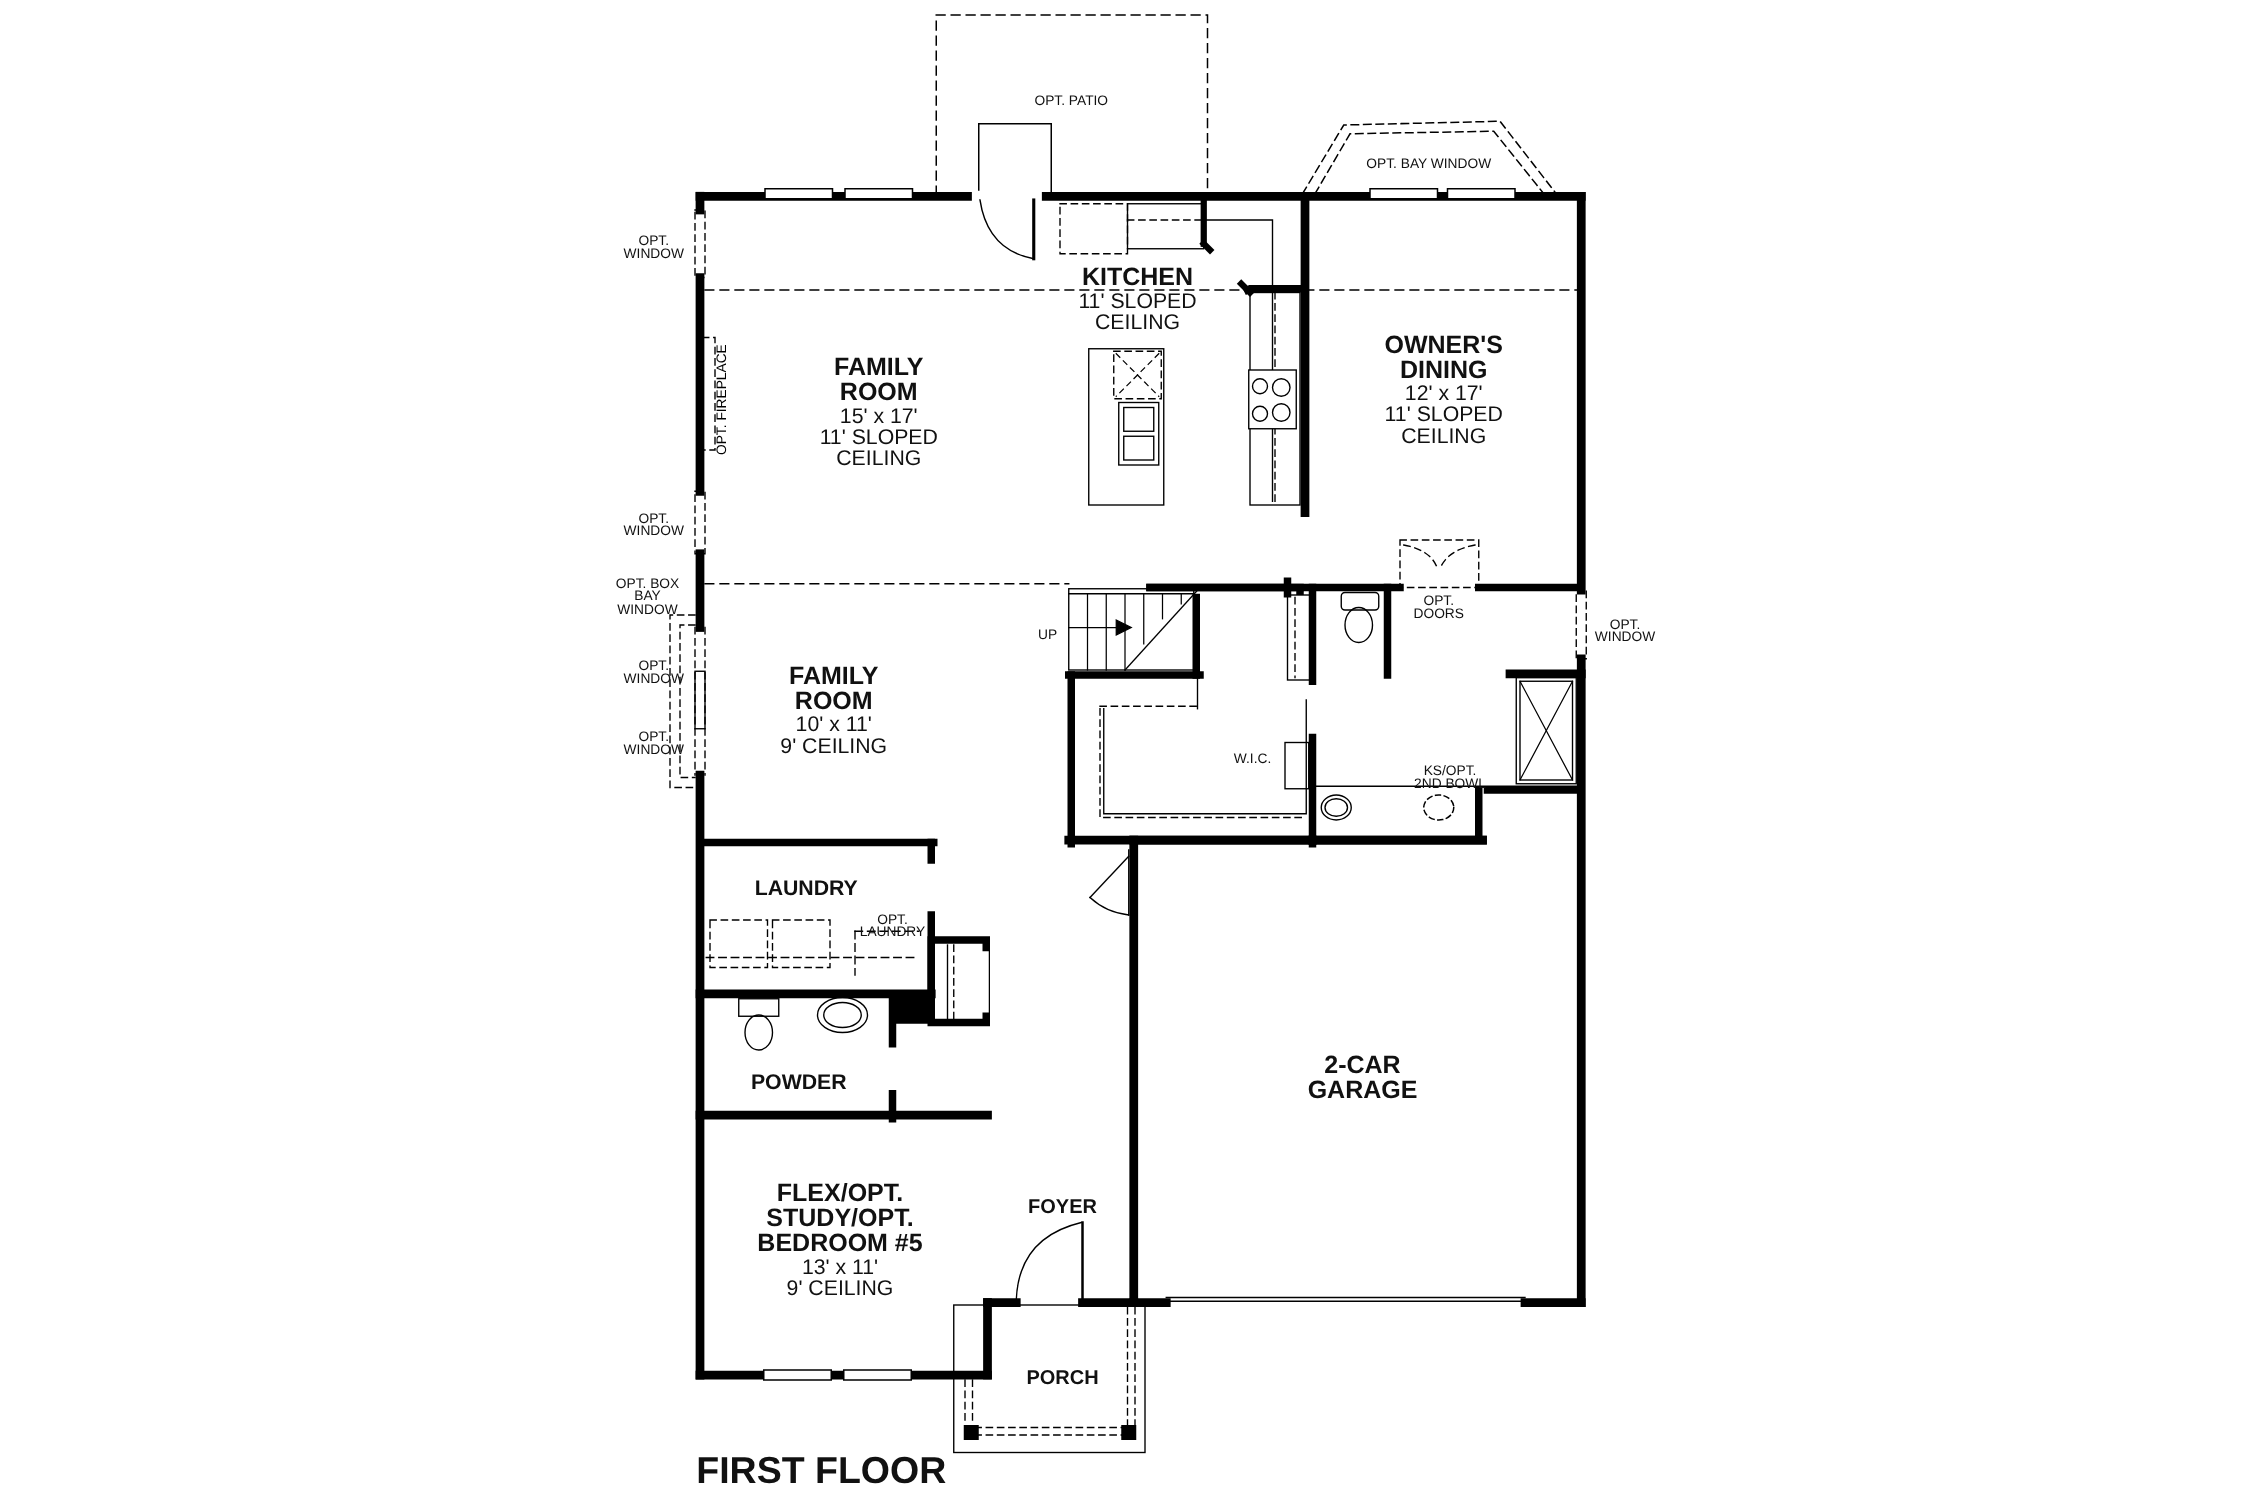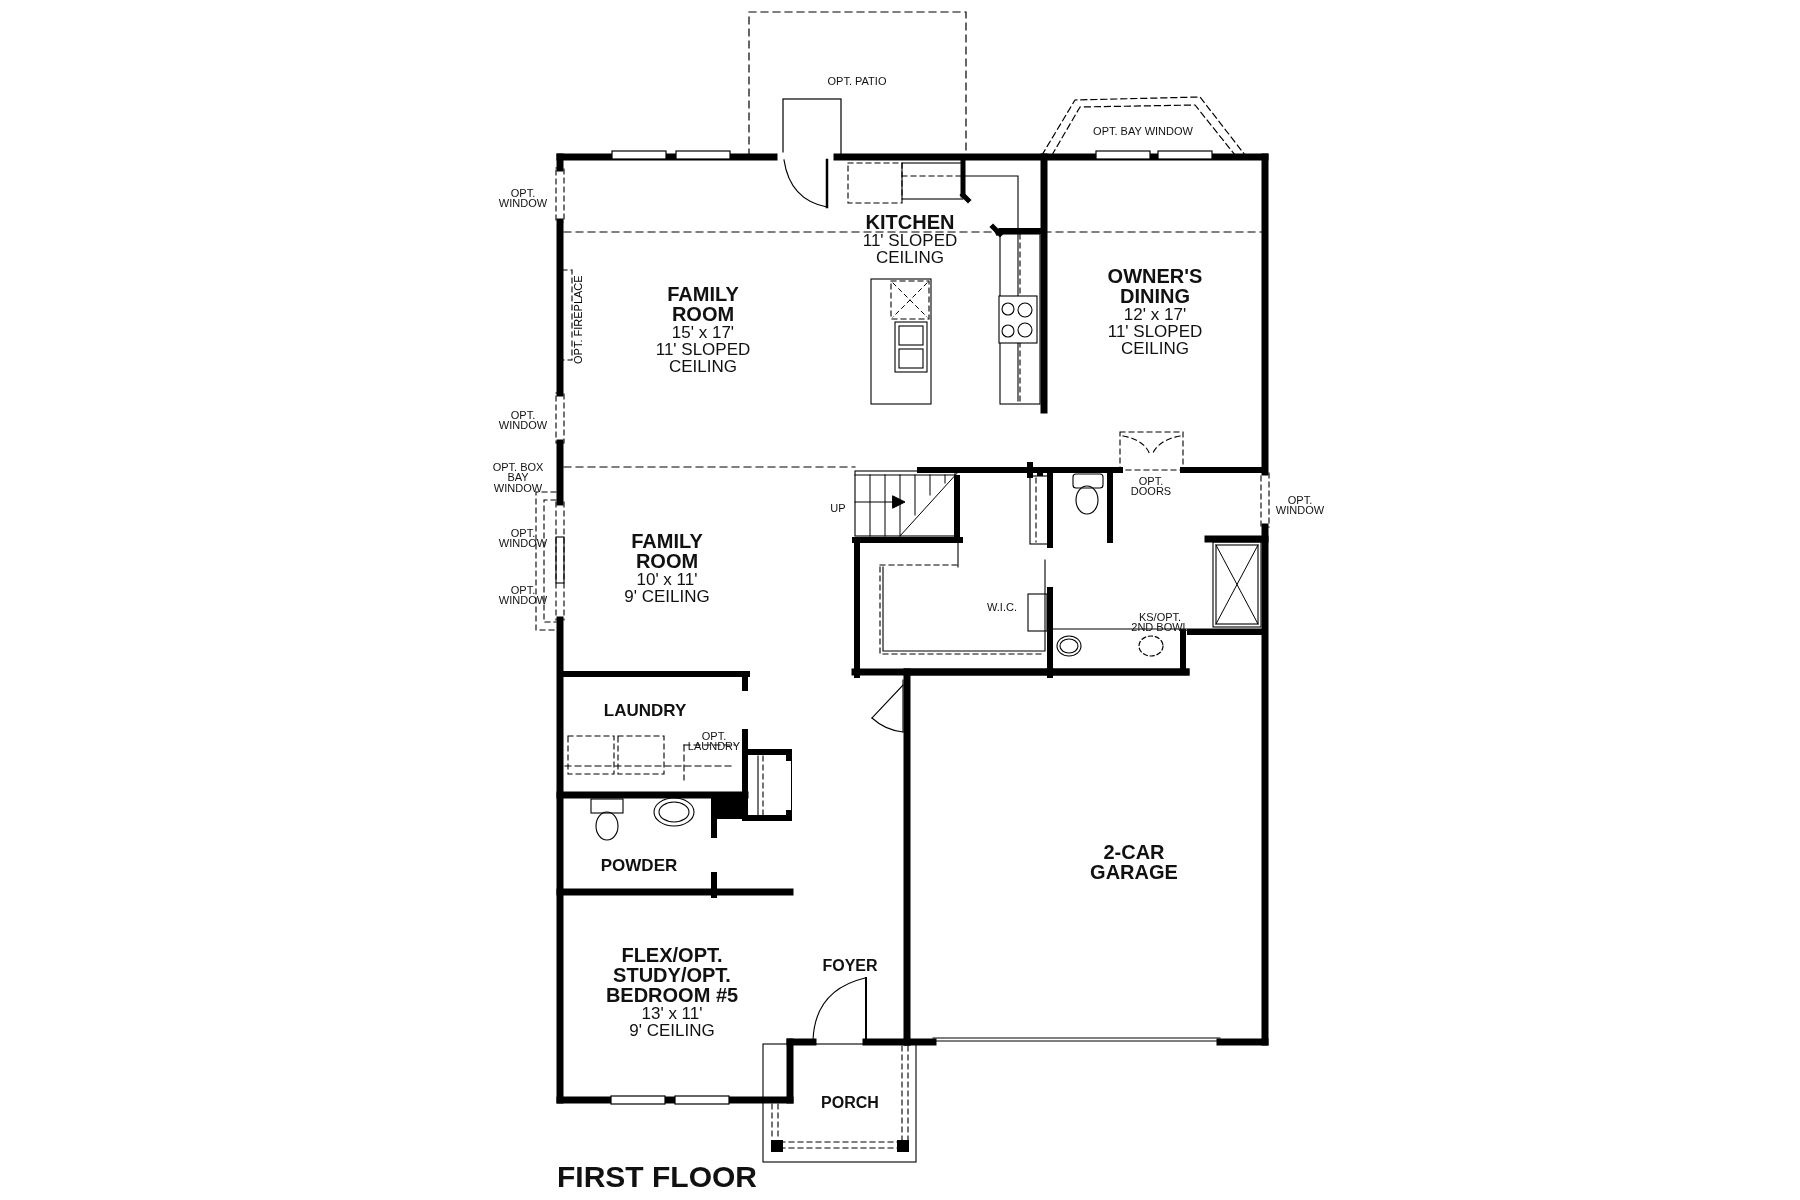--- a/index.html
+++ b/index.html
@@ -272,21 +272,21 @@
   <div class="room" style="font-size:17px;">LAUNDRY</div>
 </div>
 <div class="lbl opt" style="left:714px; top:731px;">
   <div>OPT.</div>
   <div>LAUNDRY</div>
 </div>
 <div class="lbl" style="left:639px; top:857px;">
   <div class="room" style="font-size:17px;">POWDER</div>
 </div>
 
-<div class="lbl" style="left:1090px; top:842px;margin-left:44px;">
+<div class="lbl" style="left:1090px; top:842px;">
   <div class="room">2-CAR</div>
   <div class="room">GARAGE</div>
 </div>
 
 <div class="lbl" style="left:672px; top:945px;">
   <div class="room">FLEX/OPT.</div>
   <div class="room">STUDY/OPT.</div>
   <div class="room">BEDROOM #5</div>
   <div class="sub">13' x 11'</div>
   <div class="sub">9' CEILING</div>

